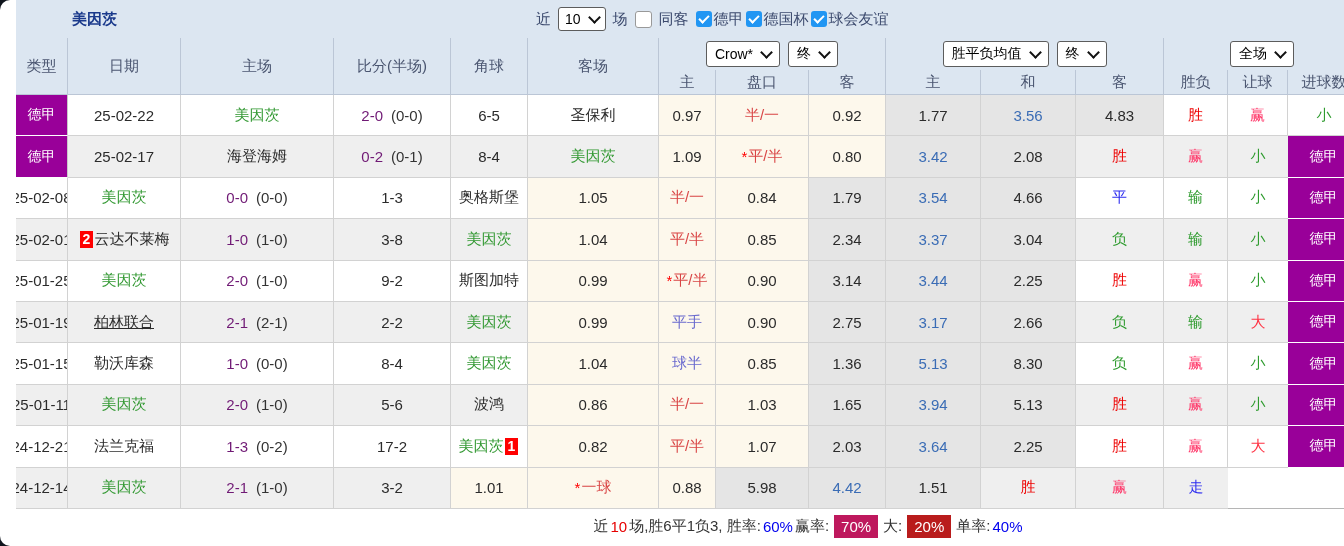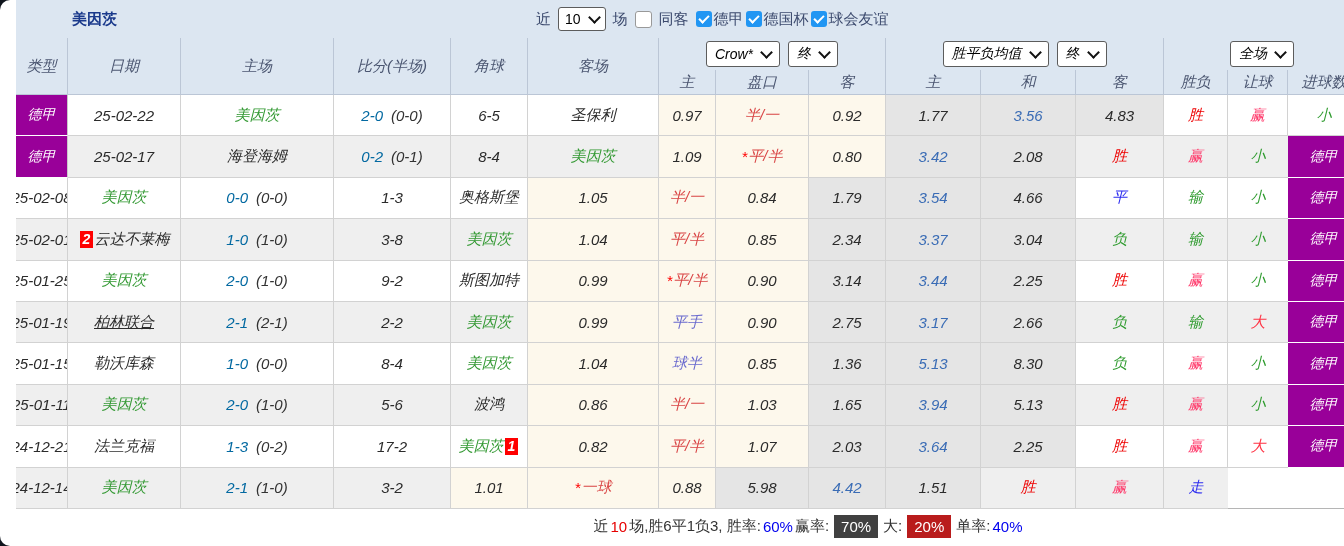--- a/index.html
+++ b/index.html
@@ -19,33 +19,33 @@
        transform:rotate(45deg);margin-top:-4px;}
   
   .cb{width:16px;height:16px;border-radius:3px;display:inline-block;flex:0 0 auto;position:relative;}
   .cb.on{background:#2196f3;}
   .cb.on::after{content:"";position:absolute;left:5px;top:2px;width:4px;height:8px;
        border-right:2px solid #fff;border-bottom:2px solid #fff;transform:rotate(45deg);}
   .cb.off{background:#fff;border:1px solid #999;width:15px;height:15px;}
   
   .grid{display:grid;width:1236px;
         grid-template-columns:52px 113px 153px 117px 77px 131px 57px 93px 77px 95px 95px 88px 64px 60px 72px;
-        grid-template-rows:32px 25px;grid-auto-rows:41.4px;font-style:italic;}
+        grid-template-rows:32px 25px;grid-auto-rows:41.4px;}
   .c{display:flex;align-items:center;justify-content:center;font-size:15px;color:#2b2b2b;
      border-right:1px solid #d2d2d2;border-bottom:1px solid #d2d2d2;overflow:hidden;white-space:nowrap;}
   .hc{background:#dce6f1;color:#4a5570;border-right:1px solid #bbc6d6;border-bottom:1px solid #bbc6d6;}
   .span2{grid-row:1 / span 2;}
   .selrow{gap:8px;border-bottom:none;}
   .noR{border-right:none;}
   .league{background:#990099;color:#fff;font-size:14px;border-bottom:1px solid #fff;border-right:1px solid #c9c9c9;}
   .st{background:#efefef;}
   .cream{background:#fdf8ec;}
   .blue{background:#e5e5e5;}
   .drawOdds{color:#3a6cb5;}
-  .scoreMain{color:#0369a1;}
+  .scoreMain{color:#701a75;}
   .half{color:#333;margin-left:8px;}
   .team{cursor:pointer;}
   .green{color:#339933;}
   .uline{text-decoration:underline;}
   .badge{background:#f00;color:#fff;font-weight:bold;font-size:14px;padding:0 3px;line-height:17px;
          display:inline-block;margin:0 1px;}
   .star{color:#f00;margin-right:1px;}
   
   .footer{height:36px;display:flex;align-items:center;justify-content:center;padding-left:240px;
           font-size:15px;color:#333;gap:2px;border-top:1px solid #b5b5b5;margin-top:-1px;background:#fff;}
@@ -370,19 +370,19 @@
       <div class="c  st " style="color: rgb(255, 51, 102);">赢</div>
       <div class="c  st noR" style="color: rgb(43, 43, 240);">走</div>
     </div>
 
   <div class="footer" id="footer">
       <span style="color: rgb(51, 51, 51);">近</span>
       <span style="color: rgb(230, 0, 0);">10</span>
       <span style="color: rgb(51, 51, 51);">场,胜6平1负3, 胜率:</span>
       <span style="color: rgb(0, 0, 238);">60%</span>
       <span style="color: rgb(51, 51, 51);"> 赢率:</span>
-      <span class="blk" style="color: rgb(255, 255, 255); background: #404040;">70%</span>
+      <span class="blk" style="color: rgb(255, 255, 255); background: #be185d;">70%</span>
       <span style="color: rgb(51, 51, 51);"> 大:</span>
       <span class="blk" style="color: rgb(255, 255, 255); background: #b91c1c;">20%</span>
       <span style="color: rgb(51, 51, 51);"> 单率:</span>
       <span style="color: rgb(0, 0, 238);">40%</span>
     </div>
 </div>
 
 </body></html>

